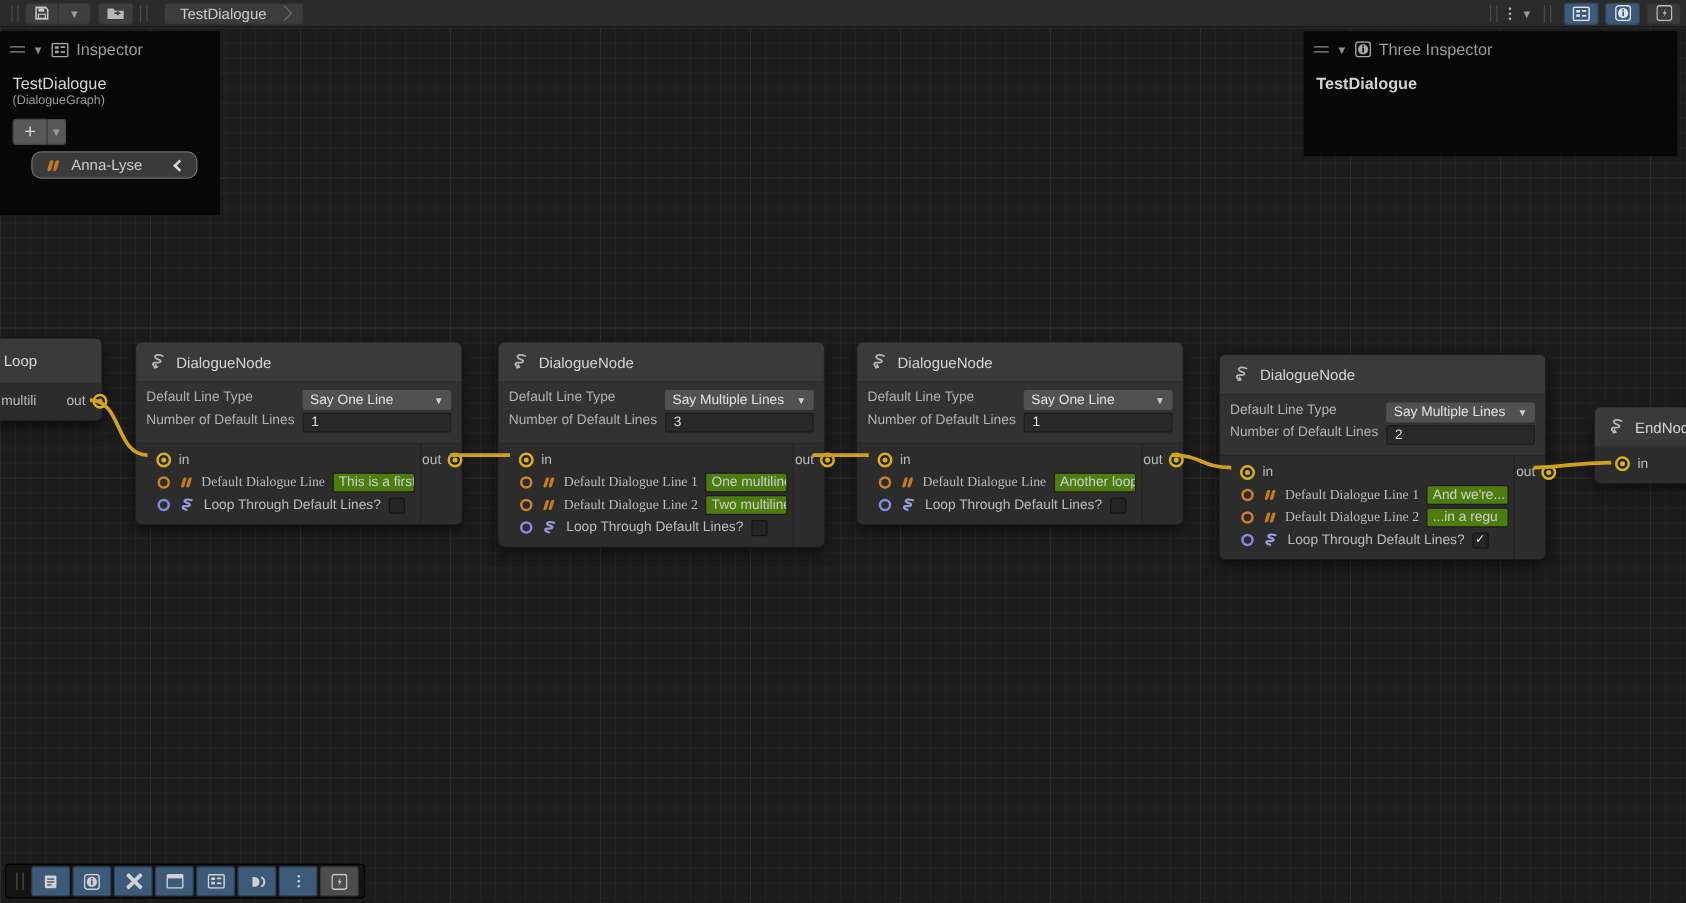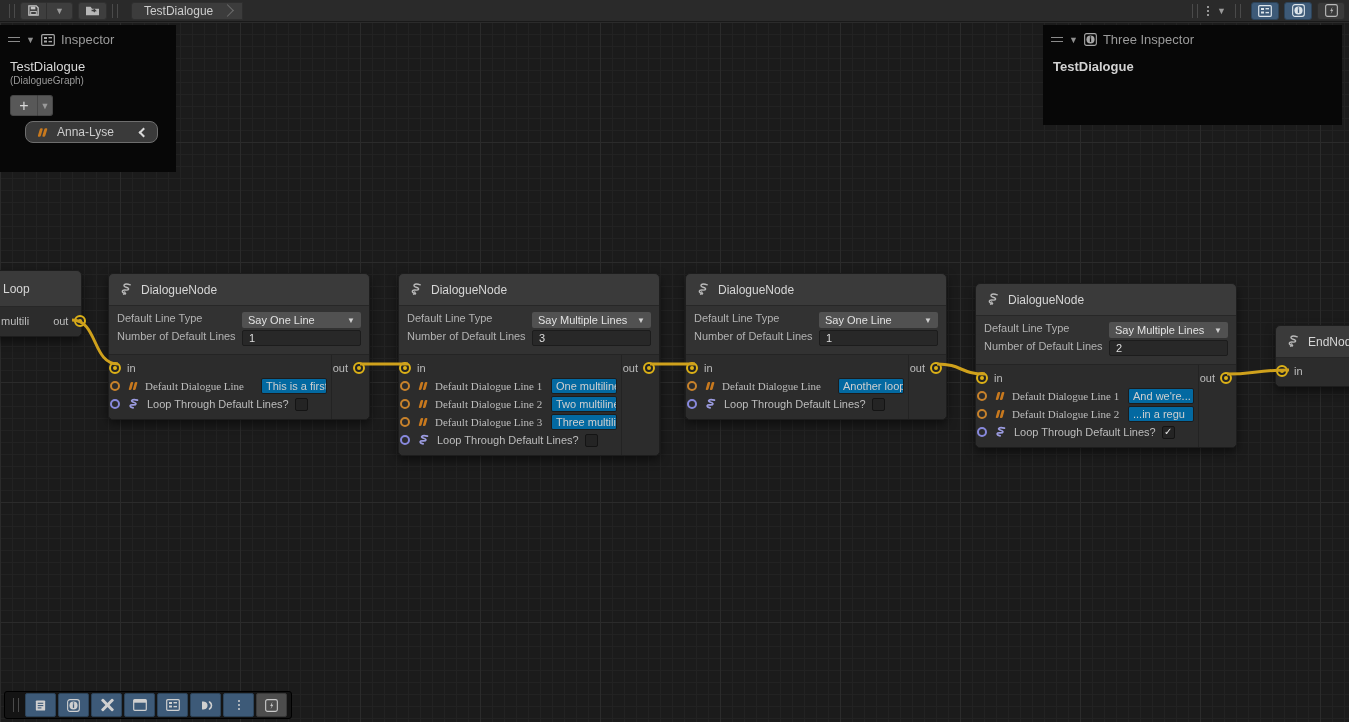--- a/index.html
+++ b/index.html
@@ -86,30 +86,30 @@
   .prop-row { height:16px; margin-bottom:2px; display:flex; align-items:flex-start; }
   .prop-label { width:125px; color:#b2b2b2; white-space:nowrap; overflow:hidden; }
   .dropdown { flex:1; height:16px; background:#515151; border-radius:2px; display:flex; align-items:center;
     padding:0 6px; color:#e2e2e2; }
   .dropdown .dd-a { margin-left:auto; font-size:8px; color:#cfcfcf; }
   .numfield { flex:1; height:16px; background:#282828; border:1px solid #1c1c1c; border-radius:2px;
     display:flex; align-items:center; padding:0 6px; color:#dddddd; }
   .node-ports { display:flex; background:#2c2c2c; border-radius:0 0 5px 5px; border-top:1px solid #242424; }
   .ports-left { flex:1; padding:4px 0 6px 0; }
   .ports-right { width:38px; border-left:1px solid #232323; padding:4px 0; }
-  .port-row { height:18px; display:flex; align-items:center; padding-left:0; gap:6px; color:#bdbdbd; white-space:nowrap; }
+  .port-row { height:18px; display:flex; align-items:center; padding-left:16px; gap:6px; color:#bdbdbd; white-space:nowrap; }
   .port-row .grow { flex:1; overflow:hidden;font-family:Liberation Serif, serif; }
   .out-row { justify-content:flex-end; padding-right:4px; gap:5px; }
   .dot { width:12px; height:12px; border-radius:50%; flex:0 0 auto; position:relative; }
   .dot.conn { border:2px solid #dcb117; background:#242424; }
   .dot.conn::after { content:""; position:absolute; left:2px; top:2px; width:4px; height:4px;
     border-radius:50%; background:#dcb117; }
   .dot.open { width:10px; height:10px; border:2px solid #c8822b; background:transparent; margin:0 1px; }
   .dot.open.blue { border-color:#8889dd; }
-  .linefield { width:66px; height:16px; background:#0369a1; border:1px solid #1c1c1c; border-radius:2px;
+  .linefield { width:66px; height:16px; background:#4d7c0f; border:1px solid #1c1c1c; border-radius:2px;
     display:flex; align-items:center; padding:0 4px; color:#cfcfcf; overflow:hidden; white-space:nowrap;
     margin-right:4px; flex:0 0 auto; }
   .checkbox { width:13px; height:13px; background:#242424; border:1px solid #141414; border-radius:2px;
     display:flex; align-items:center; justify-content:center; color:#e6e6e6; font-size:10px; line-height:1; }
   .icon { display:inline-flex; align-items:center; justify-content:center; flex:0 0 auto; }
   .vdiv { width:1px; height:30px; background:#242424; margin:-6px 6px; align-self:center; }
   
   .wires { position:absolute; left:0; top:0; width:1349px; height:722px; z-index:20; pointer-events:none; }
   
   .bottombar { position:absolute; left:4px; top:691px; height:28px; z-index:40;
@@ -394,33 +394,20 @@
               <g fill="#c8791e" transform="skewX(-16)">
                 <rect x="5" y="1" width="3.4" height="10" rx="1.4"></rect>
                 <rect x="10.2" y="1" width="3.4" height="10" rx="1.4"></rect>
               </g>
             </svg>
         </span>
         <span class="grow">Default Dialogue Line 2</span>
         <div class="linefield">Two multiline</div>
       </div>
       <div class="port-row">
-        <span class="dot open"></span>
-        <span class="icon">
-          <svg width="12" height="10" viewBox="0 0 15 12">
-              <g fill="#c8791e" transform="skewX(-16)">
-                <rect x="5" y="1" width="3.4" height="10" rx="1.4"></rect>
-                <rect x="10.2" y="1" width="3.4" height="10" rx="1.4"></rect>
-              </g>
-            </svg>
-        </span>
-        <span class="grow">Default Dialogue Line 3</span>
-        <div class="linefield">Three multili</div>
-      </div>
-      <div class="port-row">
         <span class="dot open blue"></span>
         <span class="icon">
           <svg width="14" height="12" viewBox="0 0 16 14">
               <path d="M12 2.5 C5 0.5 3.5 4 7.5 5 C11.5 6 11 8.5 6.5 8 C2.5 7.5 2.5 10.5 7 11.5" fill="none" stroke="#9b9bdf" stroke-width="2" stroke-linecap="round"></path>
             </svg>
         </span>
         <span>Loop Through Default Lines?</span>
         <div class="checkbox">
             <span></span>
           </div>

